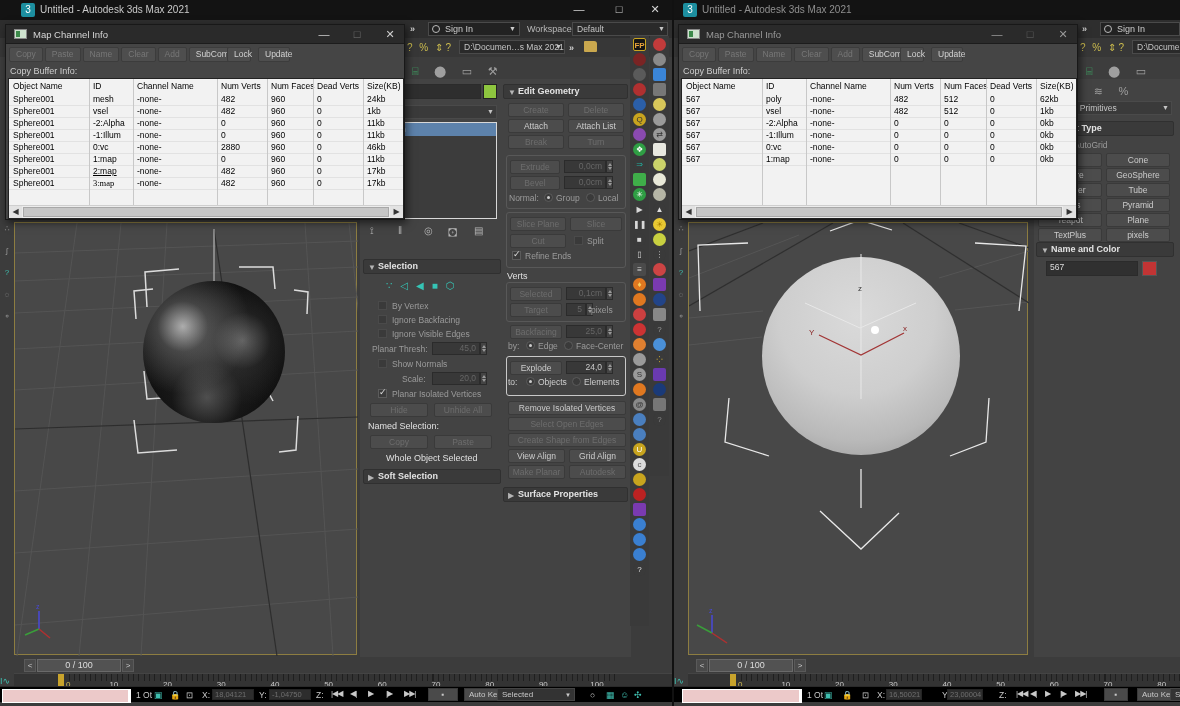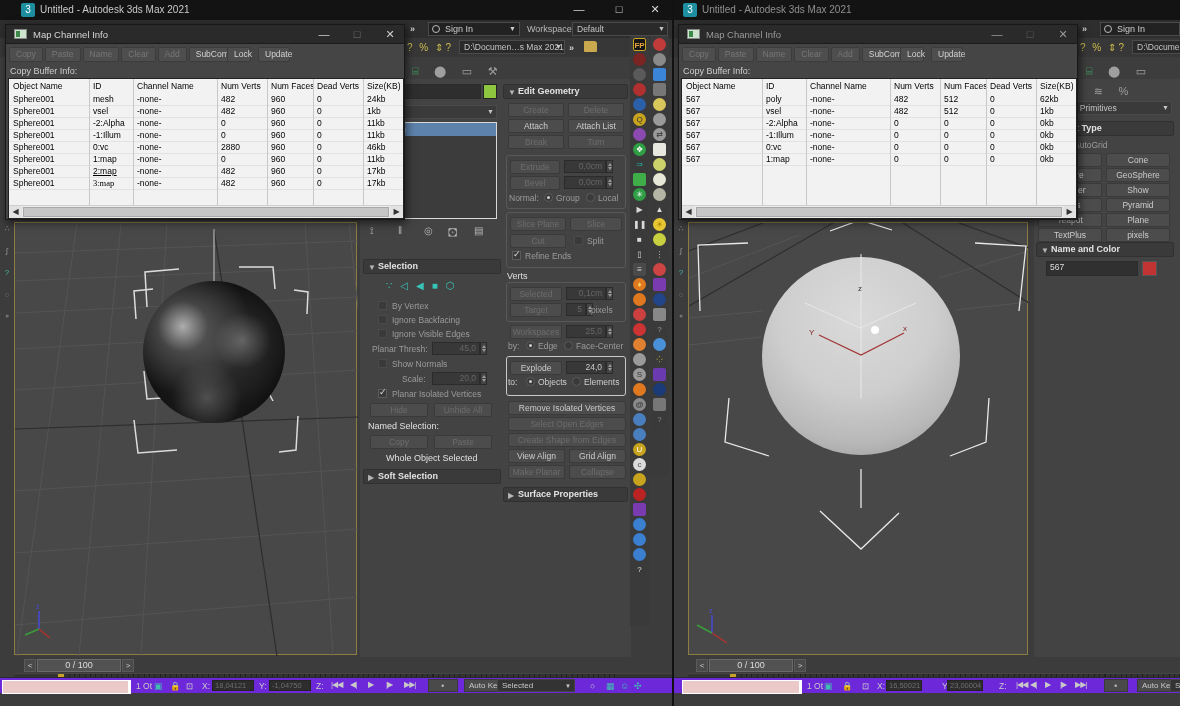--- a/index.html
+++ b/index.html
@@ -72,21 +72,21 @@
 .tl-spin{position:absolute;height:13px}
 .tl-spin .sarr{position:absolute;top:0;width:12px;height:13px;background:#4a4a4a;border:1px solid #5a5a5a;color:#ccc;font-size:8px;text-align:center;line-height:11px}
 .tl-spin .sfield{position:absolute;left:13px;height:13px;background:#525252;border:1px solid #6a6a6a;color:#ddd;font-size:9px;text-align:center;line-height:11px}
 .ruler{position:absolute;height:16px;background:#333;border-top:1px solid #444}
 .ruler .ticks{position:absolute;left:0;top:0;width:100%;height:7px;background:repeating-linear-gradient(90deg,#1f1f1f 0 1px,transparent 1px 5.35px)}
 .ruler .labels{position:absolute;top:6px;height:10px;display:flex}
 .ruler .labels span{width:53.7px;text-align:center;font-size:8px;color:#c9c9c9}
 .marker{position:absolute;top:0;width:6px;height:15px;background:#c8a32c}
 .mlabel{position:absolute;top:6px;font-size:8px;color:#d3bd55}
 
-.status{position:absolute;left:0;bottom:13px;width:100%;height:16px;background:#6d28d9;border-top:1px solid #2a2a2a}
+.status{position:absolute;left:0;bottom:4px;width:100%;height:16px;background:#000000;border-top:1px solid #2a2a2a}
 .listener{position:absolute;top:2px;height:14px;background:#ecc9c9;border:1px solid #fff;border-right:3px solid #fff}
 .sttext{position:absolute;top:3px;font-size:8.5px;color:#c9c9c9;white-space:nowrap}
 .stfield{position:absolute;top:2px;height:11px;background:#2d2d2d;border:1px solid #242424;color:#6f6f6f;font-size:7.5px;line-height:10px;padding:0 2px;overflow:hidden}
 .pbk{position:absolute;top:2px;font-size:8px;color:#c9c9c9;letter-spacing:-1px}
 .akbtn{position:absolute;top:1px;height:13px;background:#4a4a4a;border:1px solid #3a3a3a;color:#c9c9c9;font-size:8px;line-height:12px;padding:0 4px}
 .seldd{position:absolute;top:1px;height:13px;background:#333;border:1px solid #444;color:#c9c9c9;font-size:8px;line-height:12px;padding:0 4px}
 .tealicon{color:#3fbfb0;font-size:9px}
 
 .vtb{position:absolute;width:19px;background:#3a3a3a}
 .vtb .ic{position:relative;width:13px;height:13px;margin:2px auto 0;border-radius:50%;font-size:8px;line-height:13px;text-align:center;color:#fff}
@@ -207,21 +207,21 @@
       <span class="plabel" style="left:165px;top:172px">Refine Ends</span>
     <span class="plabel wht" style="left:147px;top:192px;font-size:9px">Verts</span>
     <div class="gbox" style="left:146px;top:203px;width:120px;height:40px"></div>
     <div class="pbtn dis" style="left:150px;top:208px;width:52px"><span>Selected</span></div>
     <div class="pfield dis" style="left:206px;top:208px;width:40px"><span>0,1cm</span></div>
     <div class="spin" style="left:246px;top:208px"></div>
     <div class="pbtn dis" style="left:150px;top:224px;width:52px"><span>Target</span></div>
     <div class="pfield dis" style="left:206px;top:224px;width:20px"><span>5</span></div>
     <div class="spin" style="left:226px;top:224px"></div>
     <span class="plabel" style="left:231px;top:226px">pixels</span>
-    <div class="pbtn dis" style="left:150px;top:246px;width:52px"><span>Workspaces</span></div>
+    <div class="pbtn dis" style="left:150px;top:246px;width:52px"><span>Backfacing</span></div>
     <div class="pfield dis" style="left:206px;top:246px;width:40px"><span>25,0</span></div>
     <div class="spin" style="left:246px;top:246px"></div>
     <span class="plabel" style="left:148px;top:262px">by:</span>
     <div class="radio sel" style="left:166px;top:262px"></div>
       <span class="plabel" style="left:178px;top:262px">Edge</span>
     <div class="radio" style="left:204px;top:262px"></div>
       <span class="plabel" style="left:216px;top:262px">Face-Center</span>
     <div class="gbox" style="left:146px;top:277px;width:120px;height:40px;border-color:#c9c9c9"></div>
     <div class="pbtn" style="left:150px;top:282px;width:52px"><span>Explode</span></div>
     <div class="pfield" style="left:206px;top:282px;width:40px;color:#ccc"><span>24,0</span></div>
@@ -230,21 +230,21 @@
     <div class="radio sel" style="left:166px;top:298px"></div>
       <span class="plabel en" style="left:178px;top:298px">Objects</span>
     <div class="radio" style="left:212px;top:298px"></div>
       <span class="plabel en" style="left:224px;top:298px">Elements</span>
     <div class="pbtn" style="left:148px;top:322px;width:118px"><span>Remove Isolated Vertices</span></div>
     <div class="pbtn dis" style="left:148px;top:338px;width:118px"><span>Select Open Edges</span></div>
     <div class="pbtn dis" style="left:148px;top:354px;width:118px"><span>Create Shape from Edges</span></div>
     <div class="pbtn" style="left:148px;top:370px;width:57px"><span>View Align</span></div>
     <div class="pbtn" style="left:209px;top:370px;width:57px"><span>Grid Align</span></div>
     <div class="pbtn dis" style="left:148px;top:386px;width:57px"><span>Make Planar</span></div>
-    <div class="pbtn dis" style="left:209px;top:386px;width:57px"><span>Collapse</span></div>
+    <div class="pbtn dis" style="left:209px;top:386px;width:57px"><span>Autodesk</span></div>
     <div class="roll" style="left:143px;top:408px;width:125px"><span class="rarrow">▶</span><span>Surface Properties</span></div>
   </div>
 
   <div class="vp" style="left:14px;top:222px;width:343px;height:433px">
     <svg class="vpsvg" width="343" height="433" viewBox="0 0 343 433">
       <g stroke="#545454" stroke-width="1" fill="none">
         <line x1="0" y1="30" x2="343" y2="18"></line>
           <line x1="0" y1="58" x2="343" y2="44"></line>
         <line x1="0" y1="90" x2="343" y2="74"></line>
           <line x1="0" y1="126" x2="343" y2="108"></line>
@@ -580,21 +580,21 @@
     <div class="dd" style="left:4px;top:22px;width:134px;background:#3a3a3a"><span>Standard Primitives</span><span class="arr" style="font-size:7px">▼</span></div>
     <div class="roll" style="left:2px;top:42px;width:138px"><span class="rarrow">▼</span><span>Object Type</span></div>
     <div class="cb" style="left:26px;top:61px"></div>
     <span class="plabel" style="left:40px;top:61px">AutoGrid</span>
     <div id="objTypeBtns">
         <div class="pbtn" style="left: 4px; top: 74px; width: 64px; position: absolute;">Box</div>
         <div class="pbtn" style="left: 72px; top: 74px; width: 64px; position: absolute;">Cone</div>
         <div class="pbtn" style="left: 4px; top: 89px; width: 64px; position: absolute;">Sphere</div>
         <div class="pbtn" style="left: 72px; top: 89px; width: 64px; position: absolute;">GeoSphere</div>
         <div class="pbtn" style="left: 4px; top: 104px; width: 64px; position: absolute;">Cylinder</div>
-        <div class="pbtn" style="left: 72px; top: 104px; width: 64px; position: absolute;">Show</div>
+        <div class="pbtn" style="left: 72px; top: 104px; width: 64px; position: absolute;">Tube</div>
         <div class="pbtn" style="left: 4px; top: 119px; width: 64px; position: absolute;">Torus</div>
         <div class="pbtn" style="left: 72px; top: 119px; width: 64px; position: absolute;">Pyramid</div>
         <div class="pbtn" style="left: 4px; top: 134px; width: 64px; position: absolute;">Teapot</div>
         <div class="pbtn" style="left: 72px; top: 134px; width: 64px; position: absolute;">Plane</div>
         <div class="pbtn" style="left: 4px; top: 149px; width: 64px; position: absolute;">TextPlus</div>
         <div class="pbtn" style="left: 72px; top: 149px; width: 64px; position: absolute;">pixels</div>
       </div>
     <div class="roll" style="left:2px;top:163px;width:138px"><span class="rarrow">▼</span><span>Name and Color</span></div>
     <div class="pfield" style="left:12px;top:182px;width:92px;height:15px;background:#303030;color:#ddd;text-align:left"><span>567</span></div>
     <div class="abs" style="left:108px;top:182px;width:15px;height:15px;background:#c23434;border:1px solid #555"></div>

